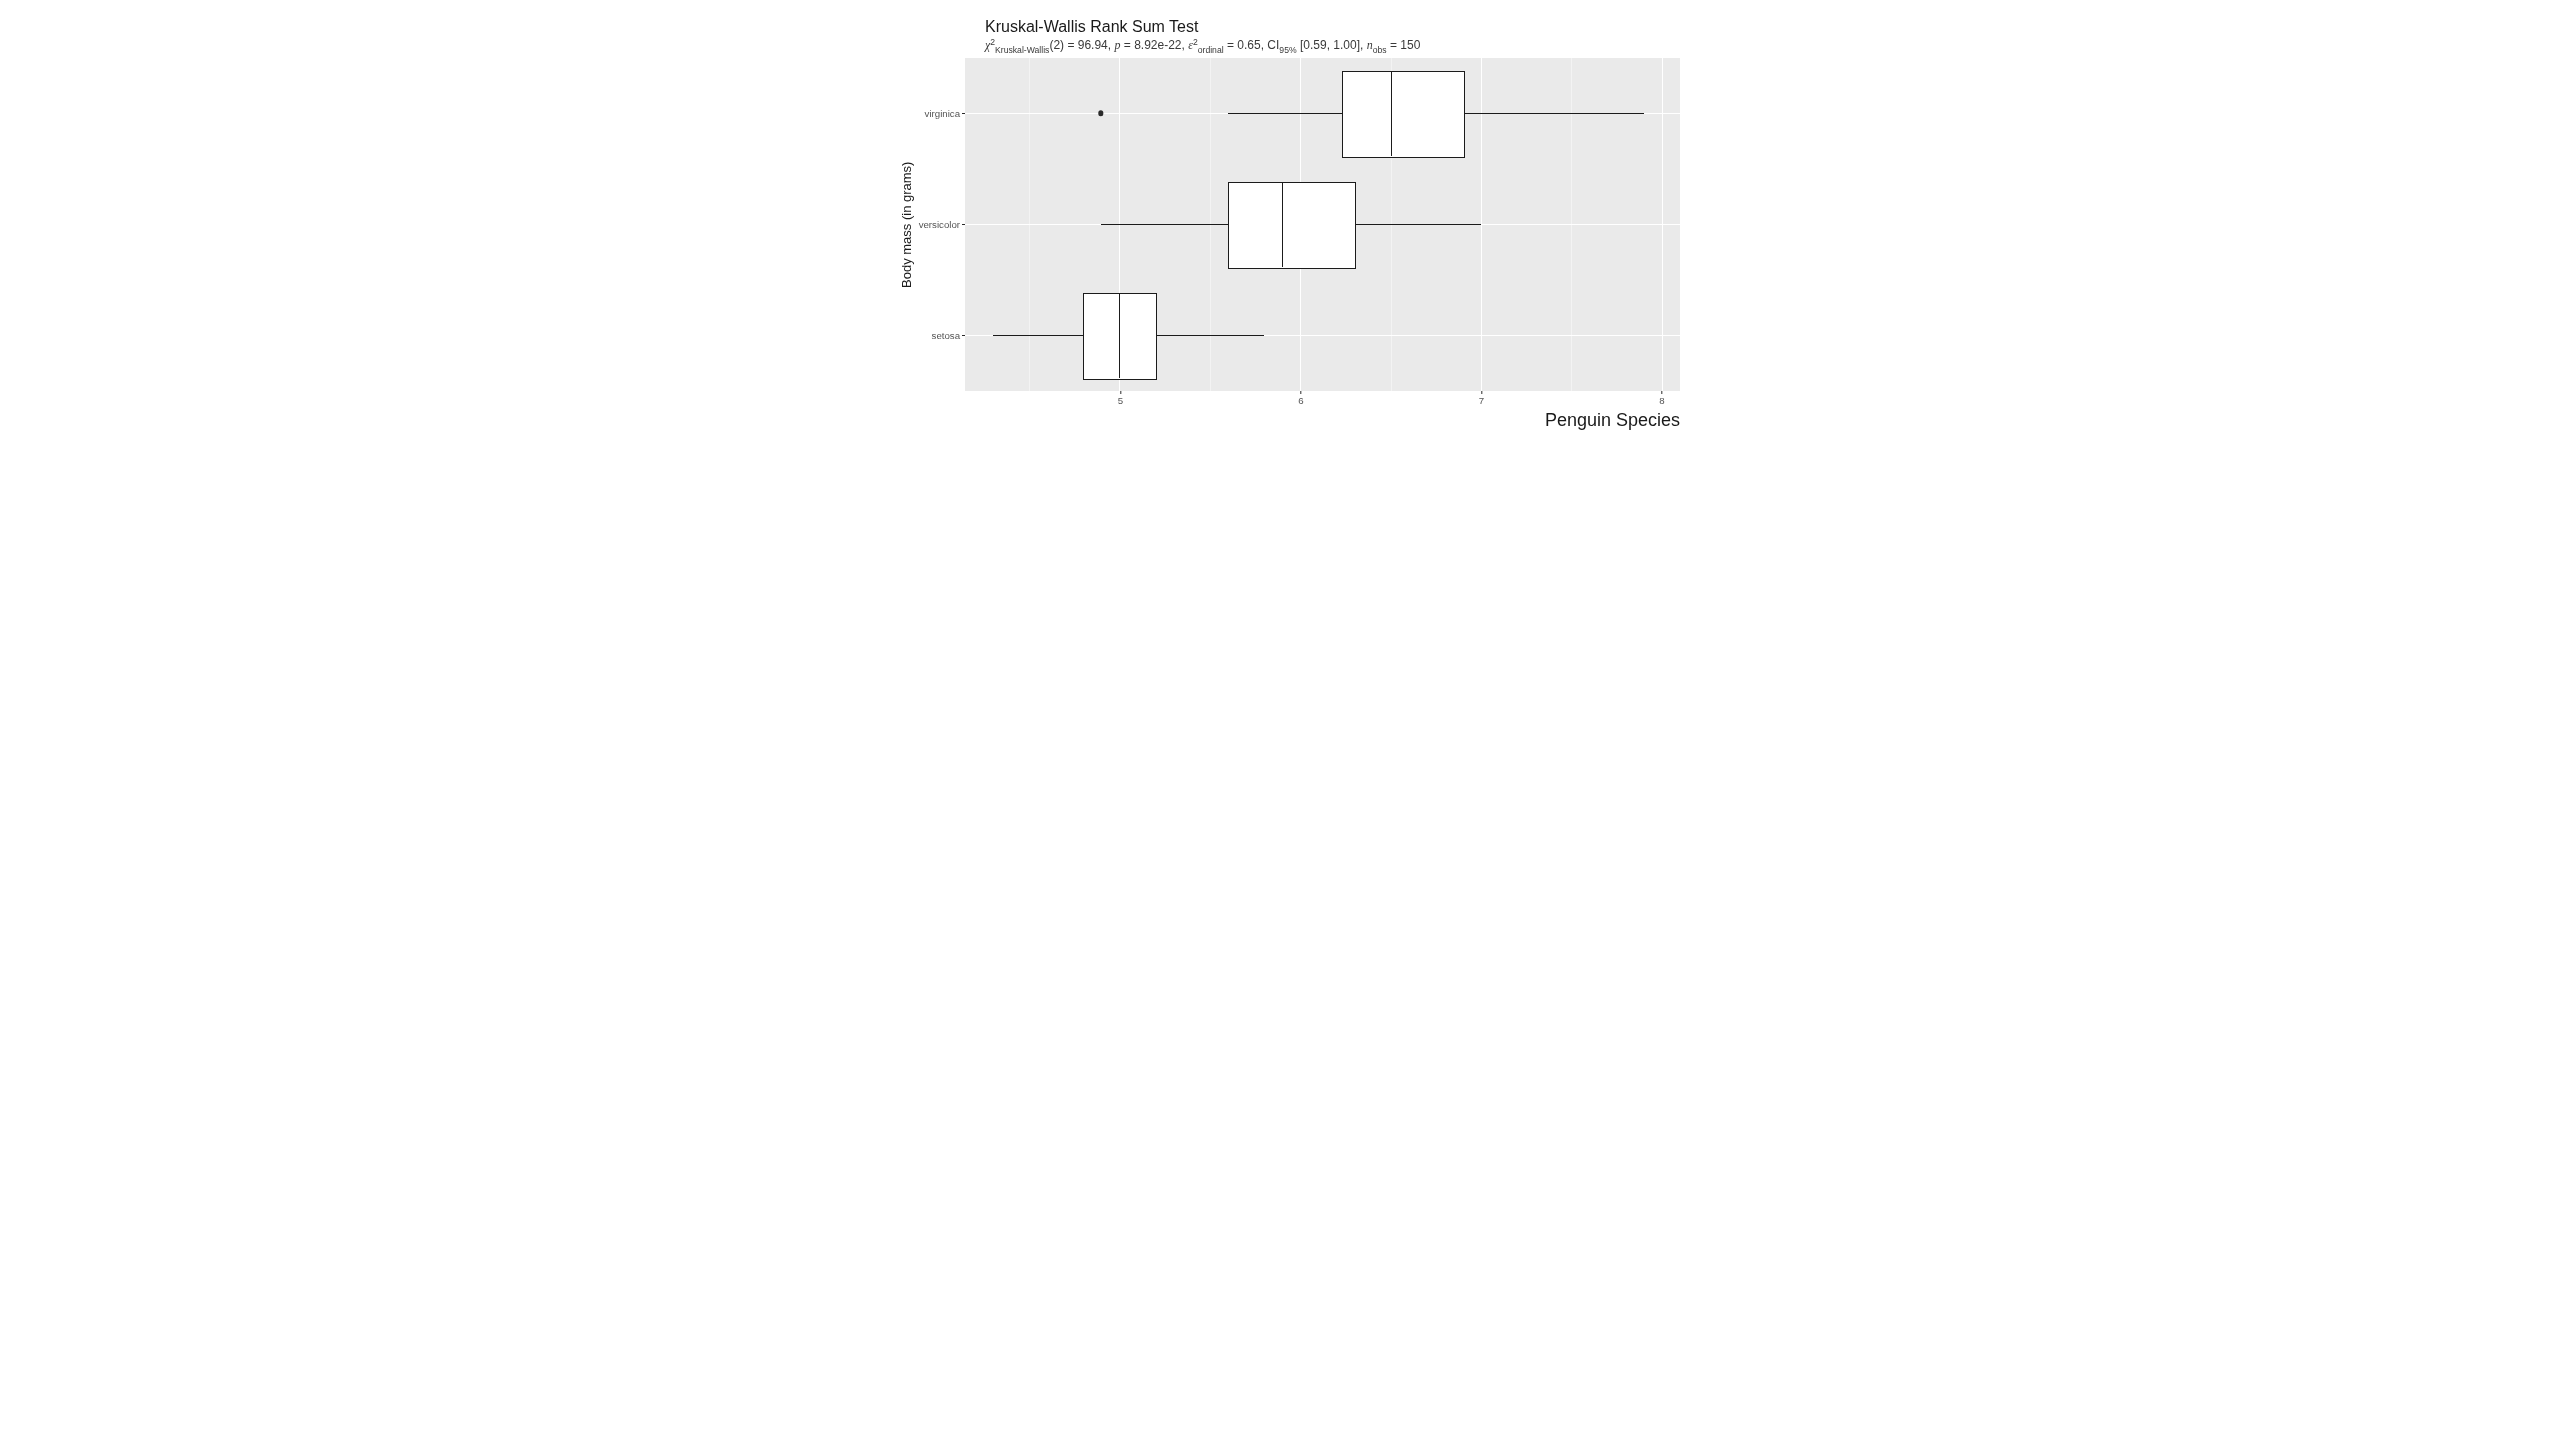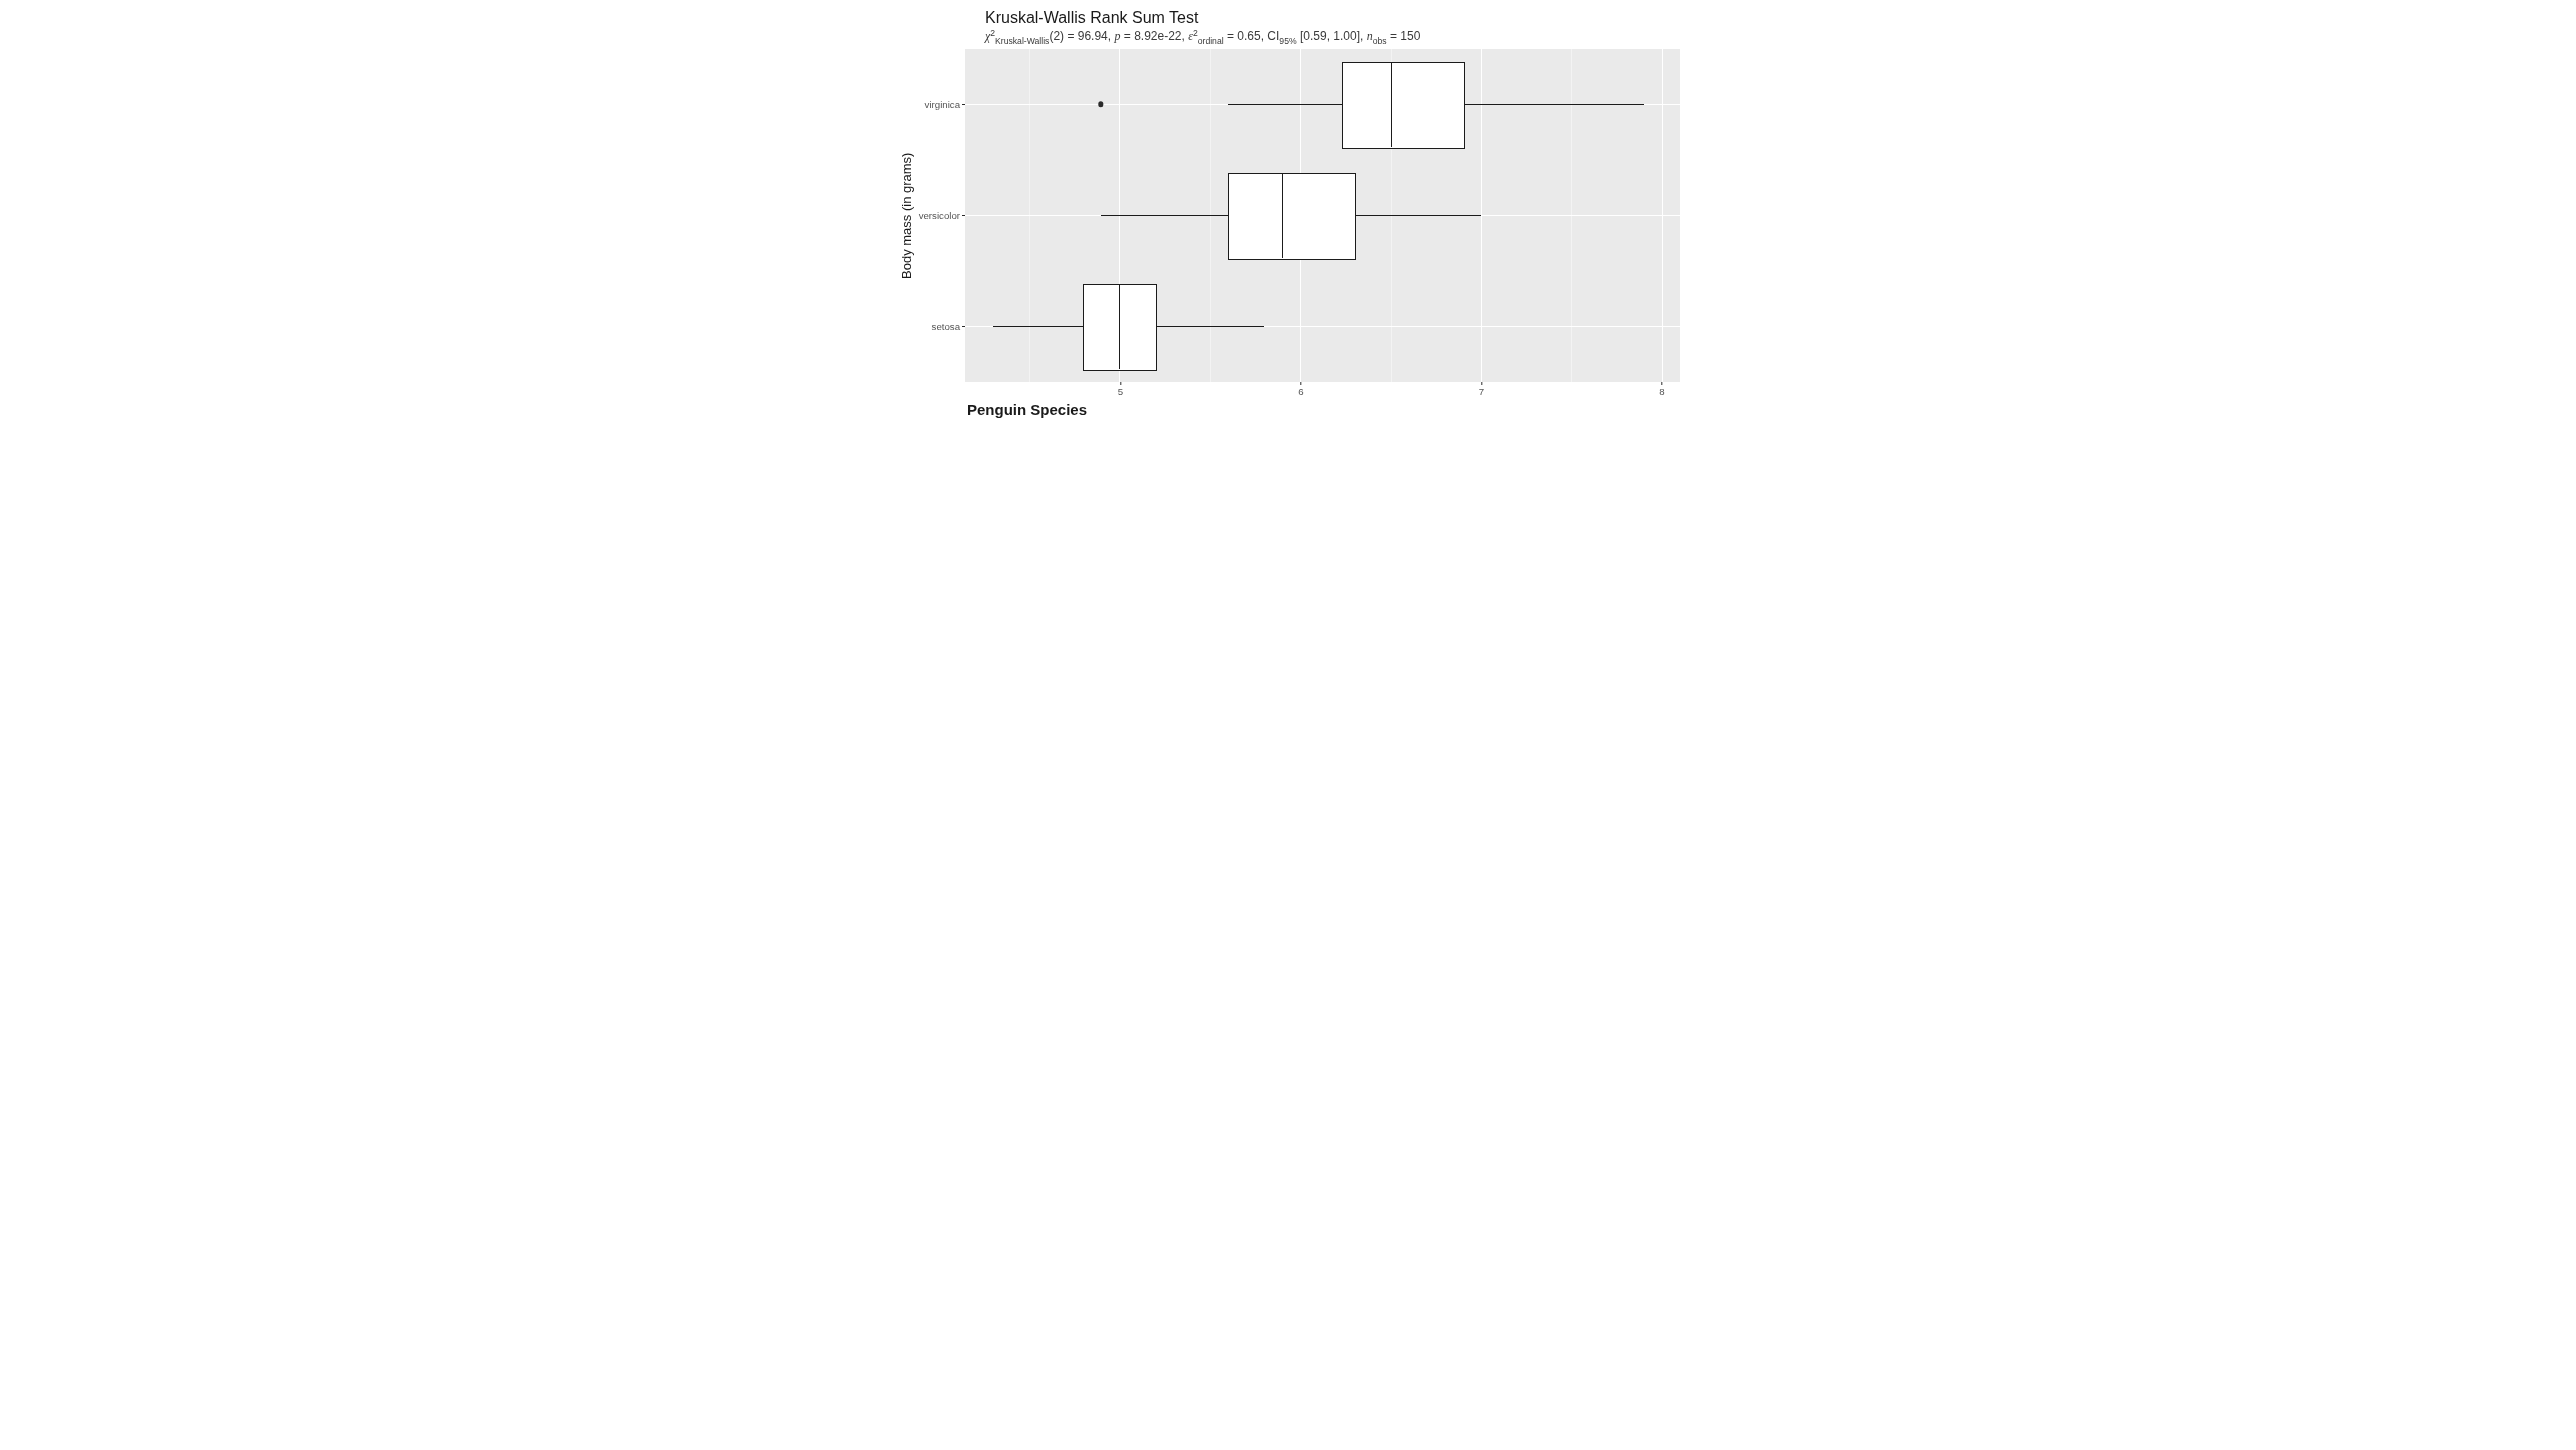--- a/index.html
+++ b/index.html
@@ -4,21 +4,21 @@
 <style>
 html, body {
   margin: 0;
   padding: 0;
   font-family: "Helvetica Neue", Helvetica, Arial, sans-serif;
   color: #1a1a1a;
   background: #ffffff;
 }
 #chart-wrapper {
   max-width: 784px;
-  margin: 4px auto;
+  margin: 13px auto;
   padding: 5.4px 10.7px 10.7px 10.7px;
 }
 #chart-title {
   font-size: 16px;
   font-weight: 400;
   margin-left: 89px;
   margin-bottom: 2.1px;
 }
 #chart-subtitle {
   font-size: 12px;
@@ -100,25 +100,24 @@
   font-size: 9.7px;
 }
 .x-tick .tick-mark {
   width: 0;
   margin: 0 auto;
   border-left: 1.6px solid #2a2a2a;
   height: 3.2px;
 }
 .x-tick .tick-label { margin-top: 1.1px; }
 #x-axis-title {
-  text-align: left;
-  font-size: 15px;
+  text-align: right;
+  font-size: 18px;
   margin-top: 1.1px;
   margin-left: 71px;
-  font-weight: bold;
 }
 .whisker-line {
   height: 0;
   border-top: 1.6px solid #1b1b1b;
   position: absolute;
 }
 .box-rect {
   background: #ffffff;
   border: 1.3px solid #1b1b1b;
   position: absolute;

